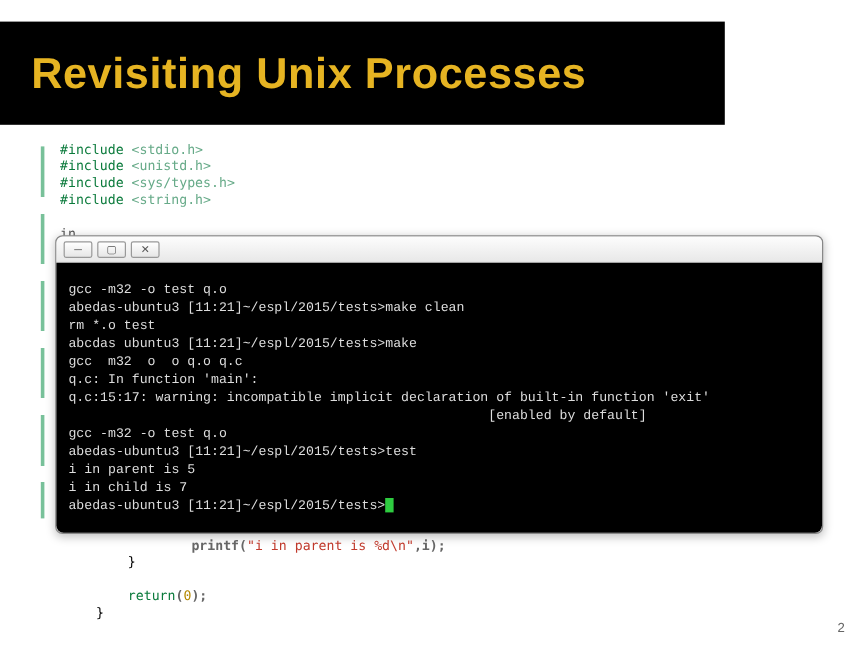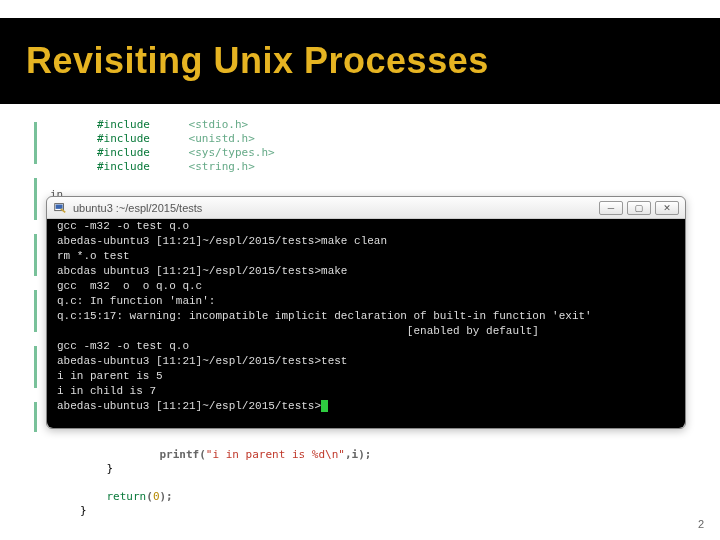--- a/index.html
+++ b/index.html
@@ -14,21 +14,21 @@
   .slide {
     width: 720px;
     height: 540px;
     position: relative;
     background: #fff;
   }
   .title-band {
     position: absolute;
     top: 18px;
     left: 0;
-    width: 720px;
+    width: 604px;
     height: 86px;
     background: #000;
     display: flex;
     align-items: center;
     padding-left: 26px;
   }
   .title-text {
     color: #e6b422;
     font-size: 36px;
     font-weight: 700;
@@ -37,22 +37,22 @@
   .code-bg {
     position: absolute;
     top: 118px;
     left: 50px;
     font-family: Consolas, monospace;
     font-size: 11px;
     line-height: 14px;
     color: #888;
     white-space: pre;
   }
-  .code-bg .kw { color: #0a7a3b; margin-left: 47px; }
-  .code-bg .br { color: #6a8; margin-left: 32px; }
+  .code-bg .kw { color: #0a7a3b; }
+  .code-bg .br { color: #6a8; }
   .code-bg .low { color: #555; margin-top: 12px; }
 
   .bottom-code {
     position: absolute;
     top: 448px;
     left: 80px;
     font-family: Consolas, monospace;
     font-size: 11px;
     line-height: 14px;
     white-space: pre;
@@ -115,21 +115,21 @@
     font-size: 9px;
     color: #555;
     cursor: pointer;
   }
   .terminal-body {
     background: #000;
     color: #ddd;
     font-family: Consolas, "Courier New", monospace;
     font-size: 11px;
     line-height: 15px;
-    padding: 0 10px 14px 10px;
+    padding: 16px 10px 14px 10px;
     white-space: pre;
     border-radius: 0 0 6px 6px;
     min-height: 200px;
   }
   .cursor {
     display: inline-block;
     width: 7px;
     height: 12px;
     background: #2ecc40;
     vertical-align: middle;
@@ -169,30 +169,20 @@
   <div class="code-bg"><span class="kw">#include </span><span class="br">&lt;stdio.h&gt;</span>
 <span class="kw">#include </span><span class="br">&lt;unistd.h&gt;</span>
 <span class="kw">#include </span><span class="br">&lt;sys/types.h&gt;</span>
 <span class="kw">#include </span><span class="br">&lt;string.h&gt;</span>
 
 <span class="low">in</span>
 <span class="low">{</span></div>
 
   <div class="terminal-window">
     <div class="titlebar">
-      <div class="titlebar-left">
-        <span class="app-icon">
-          <svg viewBox="0 0 16 16">
-              <rect x="2" y="3" width="10" height="8" fill="#fff" stroke="#555" stroke-width="1"></rect>
-              <rect x="3" y="4" width="8" height="5" fill="#3b66b0"></rect>
-              <path d="M9 9 L14 13" stroke="#caa640" stroke-width="2"></path>
-            </svg>
-        </span>
-        <span class="win-title">ubuntu3 :~/espl/2015/tests</span>
-      </div>
       <div class="win-controls">
         <div class="win-btn">─</div>
         <div class="win-btn">▢</div>
         <div class="win-btn">✕</div>
       </div>
     </div>
     <div class="terminal-body"><span>gcc -m32 -o test q.o</span>
 <span>abedas-ubuntu3 [11:21]~/espl/2015/tests&gt;make clean</span>
 <span>rm *.o test</span>
 <span>abcdas ubuntu3 [11:21]~/espl/2015/tests&gt;make</span>

